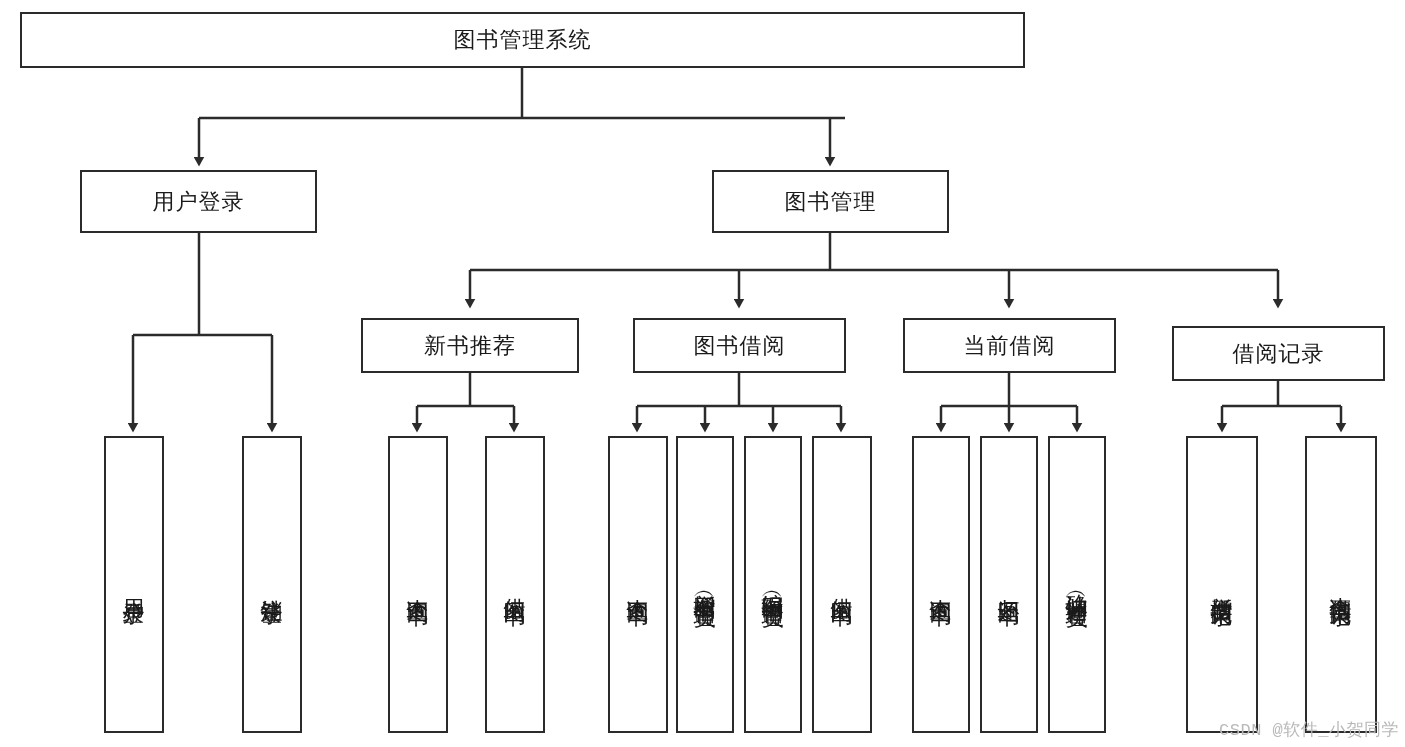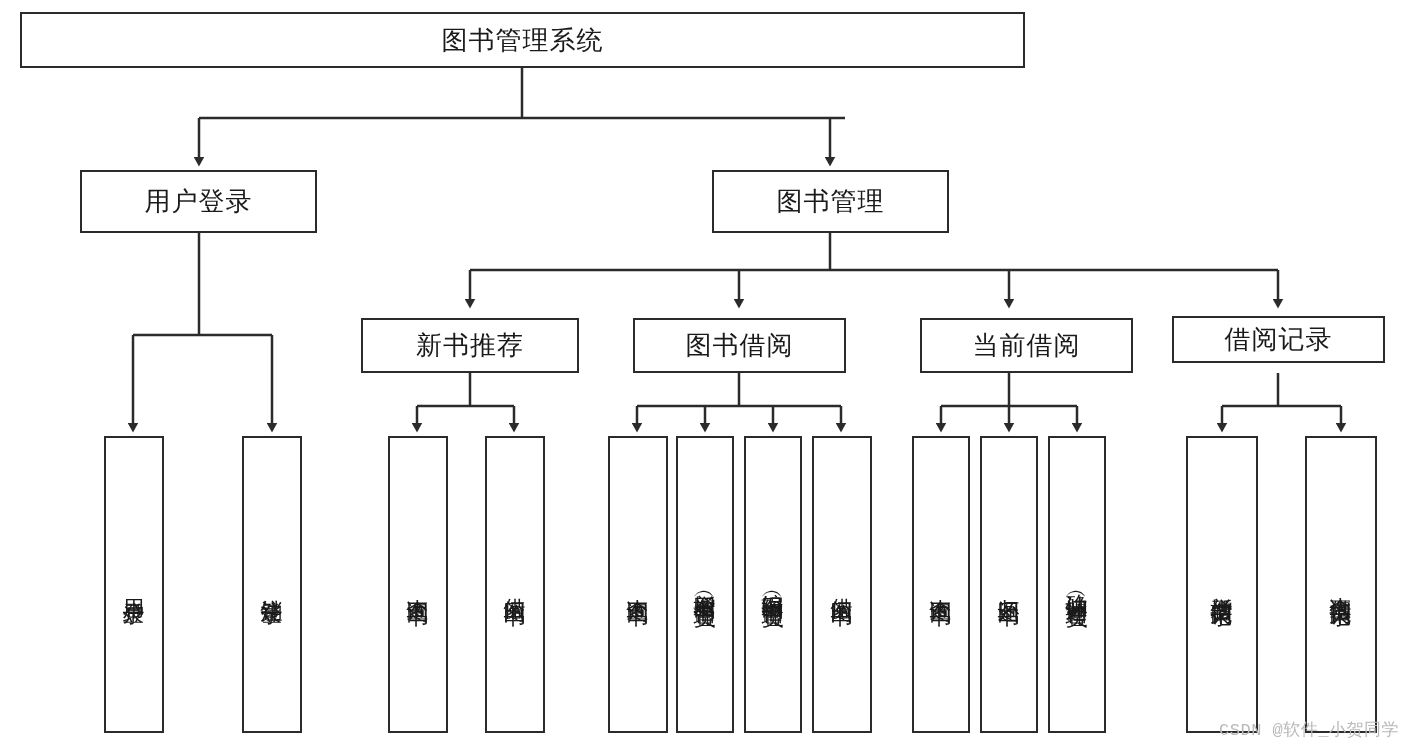--- a/index.html
+++ b/index.html
@@ -29,21 +29,21 @@
     box-sizing: border-box;
     background: #ffffff;
     border: 2.5px solid #2b2b2b;
     display: flex;
     align-items: center;
     justify-content: center;
     color: #1a1a1a;
     z-index: 2;
   }
   .node.h-node {
-    font-size: 26px;
+    font-size: 22px;
     letter-spacing: 1px;
     white-space: nowrap;
   }
   .node.v-node {
     font-size: 22px;
     letter-spacing: 2px;
     writing-mode: vertical-rl;
     text-orientation: upright;
     line-height: 1.05;
     padding: 4px 0;
@@ -131,24 +131,24 @@
   <div class="node h-node" style="left:712px; top:170px; width:237px; height:63px;">
     <span>图书管理</span>
   </div>
 
   <div class="node h-node" style="left:633px; top:318px; width:213px; height:55px;">
     <span>图书借阅</span>
   </div>
   <div class="node h-node" style="left:361px; top:318px; width:218px; height:55px;">
     <span>新书推荐</span>
   </div>
-  <div class="node h-node" style="left:903px; top:318px; width:213px; height:55px;margin-left:17px;">
+  <div class="node h-node" style="left:903px; top:318px; width:213px; height:55px;">
     <span>当前借阅</span>
   </div>
-  <div class="node h-node" style="left:1172px; top:316px; width:213px; height:47px;">
+  <div class="node h-node" style="left:1172px; top:326px; width:213px; height:55px;">
     <span>借阅记录</span>
   </div>
 
   <div class="node v-node" style="left:104px; top:436px; width:60px; height:297px;">
     <span class="vtext">用户登录</span>
   </div>
   <div class="node v-node" style="left:242px; top:436px; width:60px; height:297px;">
     <span class="vtext">注销登录</span>
   </div>
 

